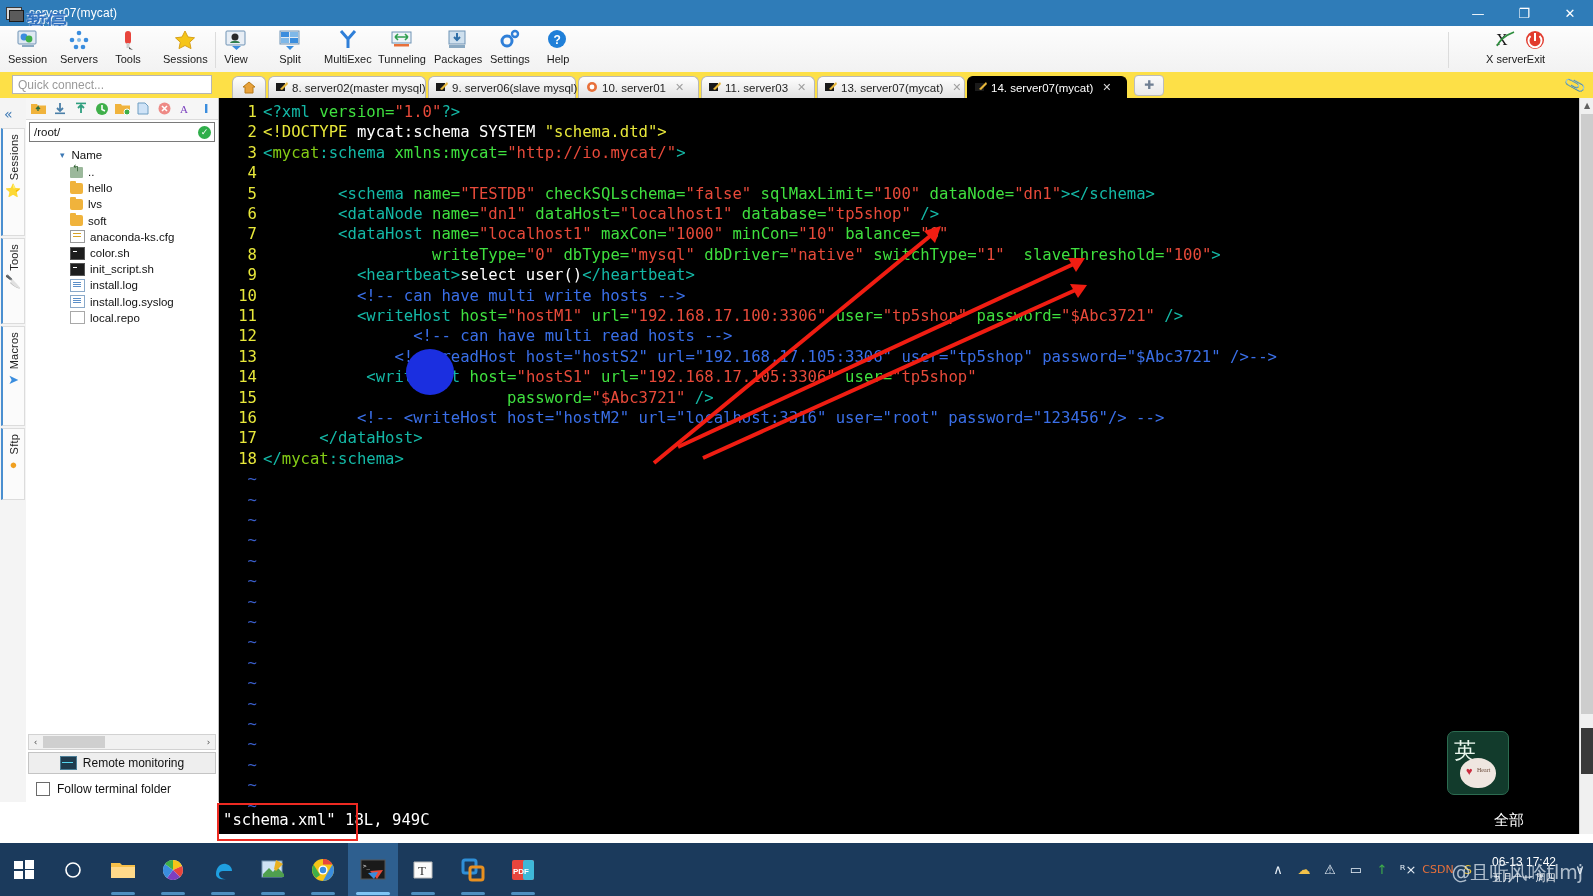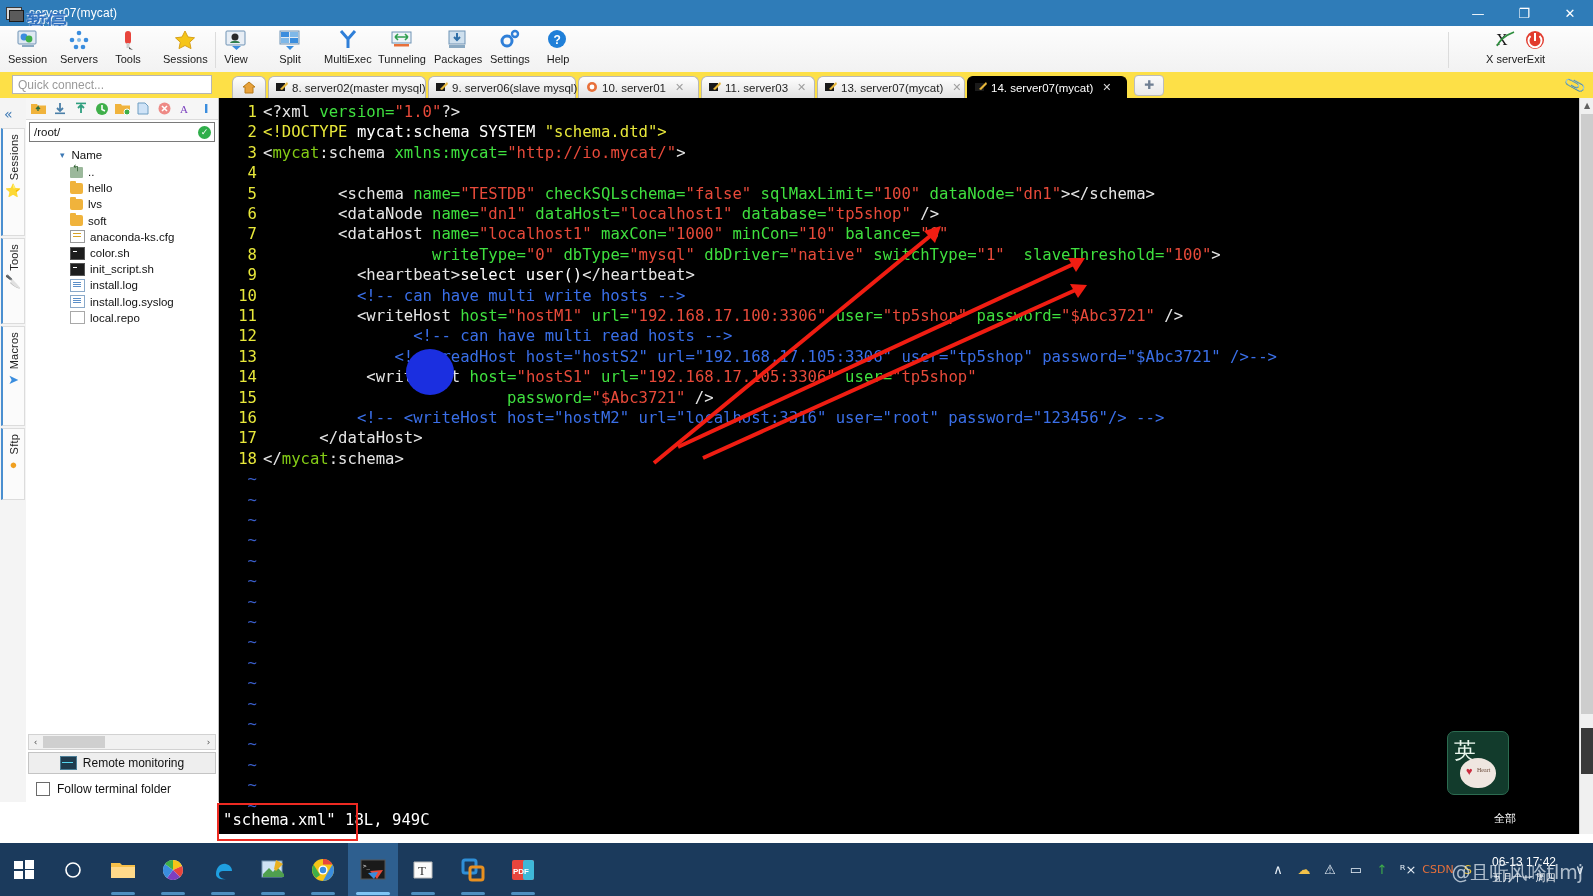--- a/index.html
+++ b/index.html
@@ -164,35 +164,35 @@
   }
   .term-inner{
     position:absolute;left:0;top:0;
     font-family:"DejaVu Sans Mono","Liberation Mono",monospace;
     font-size:15.6px;line-height:20.4px;white-space:pre;
   }
   .ln{position:absolute;left:0;width:1340px;height:20.4px;}
   .lnum{position:absolute;left:0;width:38px;text-align:right;color:#e8e83a;}
   .code{position:absolute;left:44px;}
   .tilde{color:#3a5fcd;}
-  .c-tag{color:#e5e5e5;}      
+  .c-tag{color:#14b8a6;}      
   .c-ns{color:#84cc16;}       
   .c-attr{color:#3fe03f;}     
   .c-val{color:#e84a3a;}      
   .c-com{color:#3a6fe8;}      
   .c-txt{color:#ffffff;}      
   .c-pi{color:#e8e83a;}
 
   .term-status{
     position:absolute;left:219px;top:808px;width:1360px;height:26px;background:#000;
     font-family:"DejaVu Sans Mono","Liberation Mono",monospace;font-size:15.6px;color:#ffffff;
   }
   .ts-file{position:absolute;left:4px;top:3px;}
   .ts-pos{position:absolute;left:1155px;top:3px;margin-top:26px;}
-  .ts-all{position:absolute;left:1275px;top:3px;font-family:"DejaVu Sans",sans-serif;font-size:11px;}
+  .ts-all{position:absolute;left:1275px;top:3px;font-family:"DejaVu Sans",sans-serif;font-size:15px;}
 
   
   .red-box{
     position:absolute;left:217px;top:803px;width:141px;height:38px;
     border:2px solid #ee2a22;box-sizing:border-box;pointer-events:none;
   }
 
   
   .term-sb{
     position:absolute;left:1579px;top:98px;width:14px;height:736px;background:#f0f0f0;border-left:1px solid #d0d0d0;

